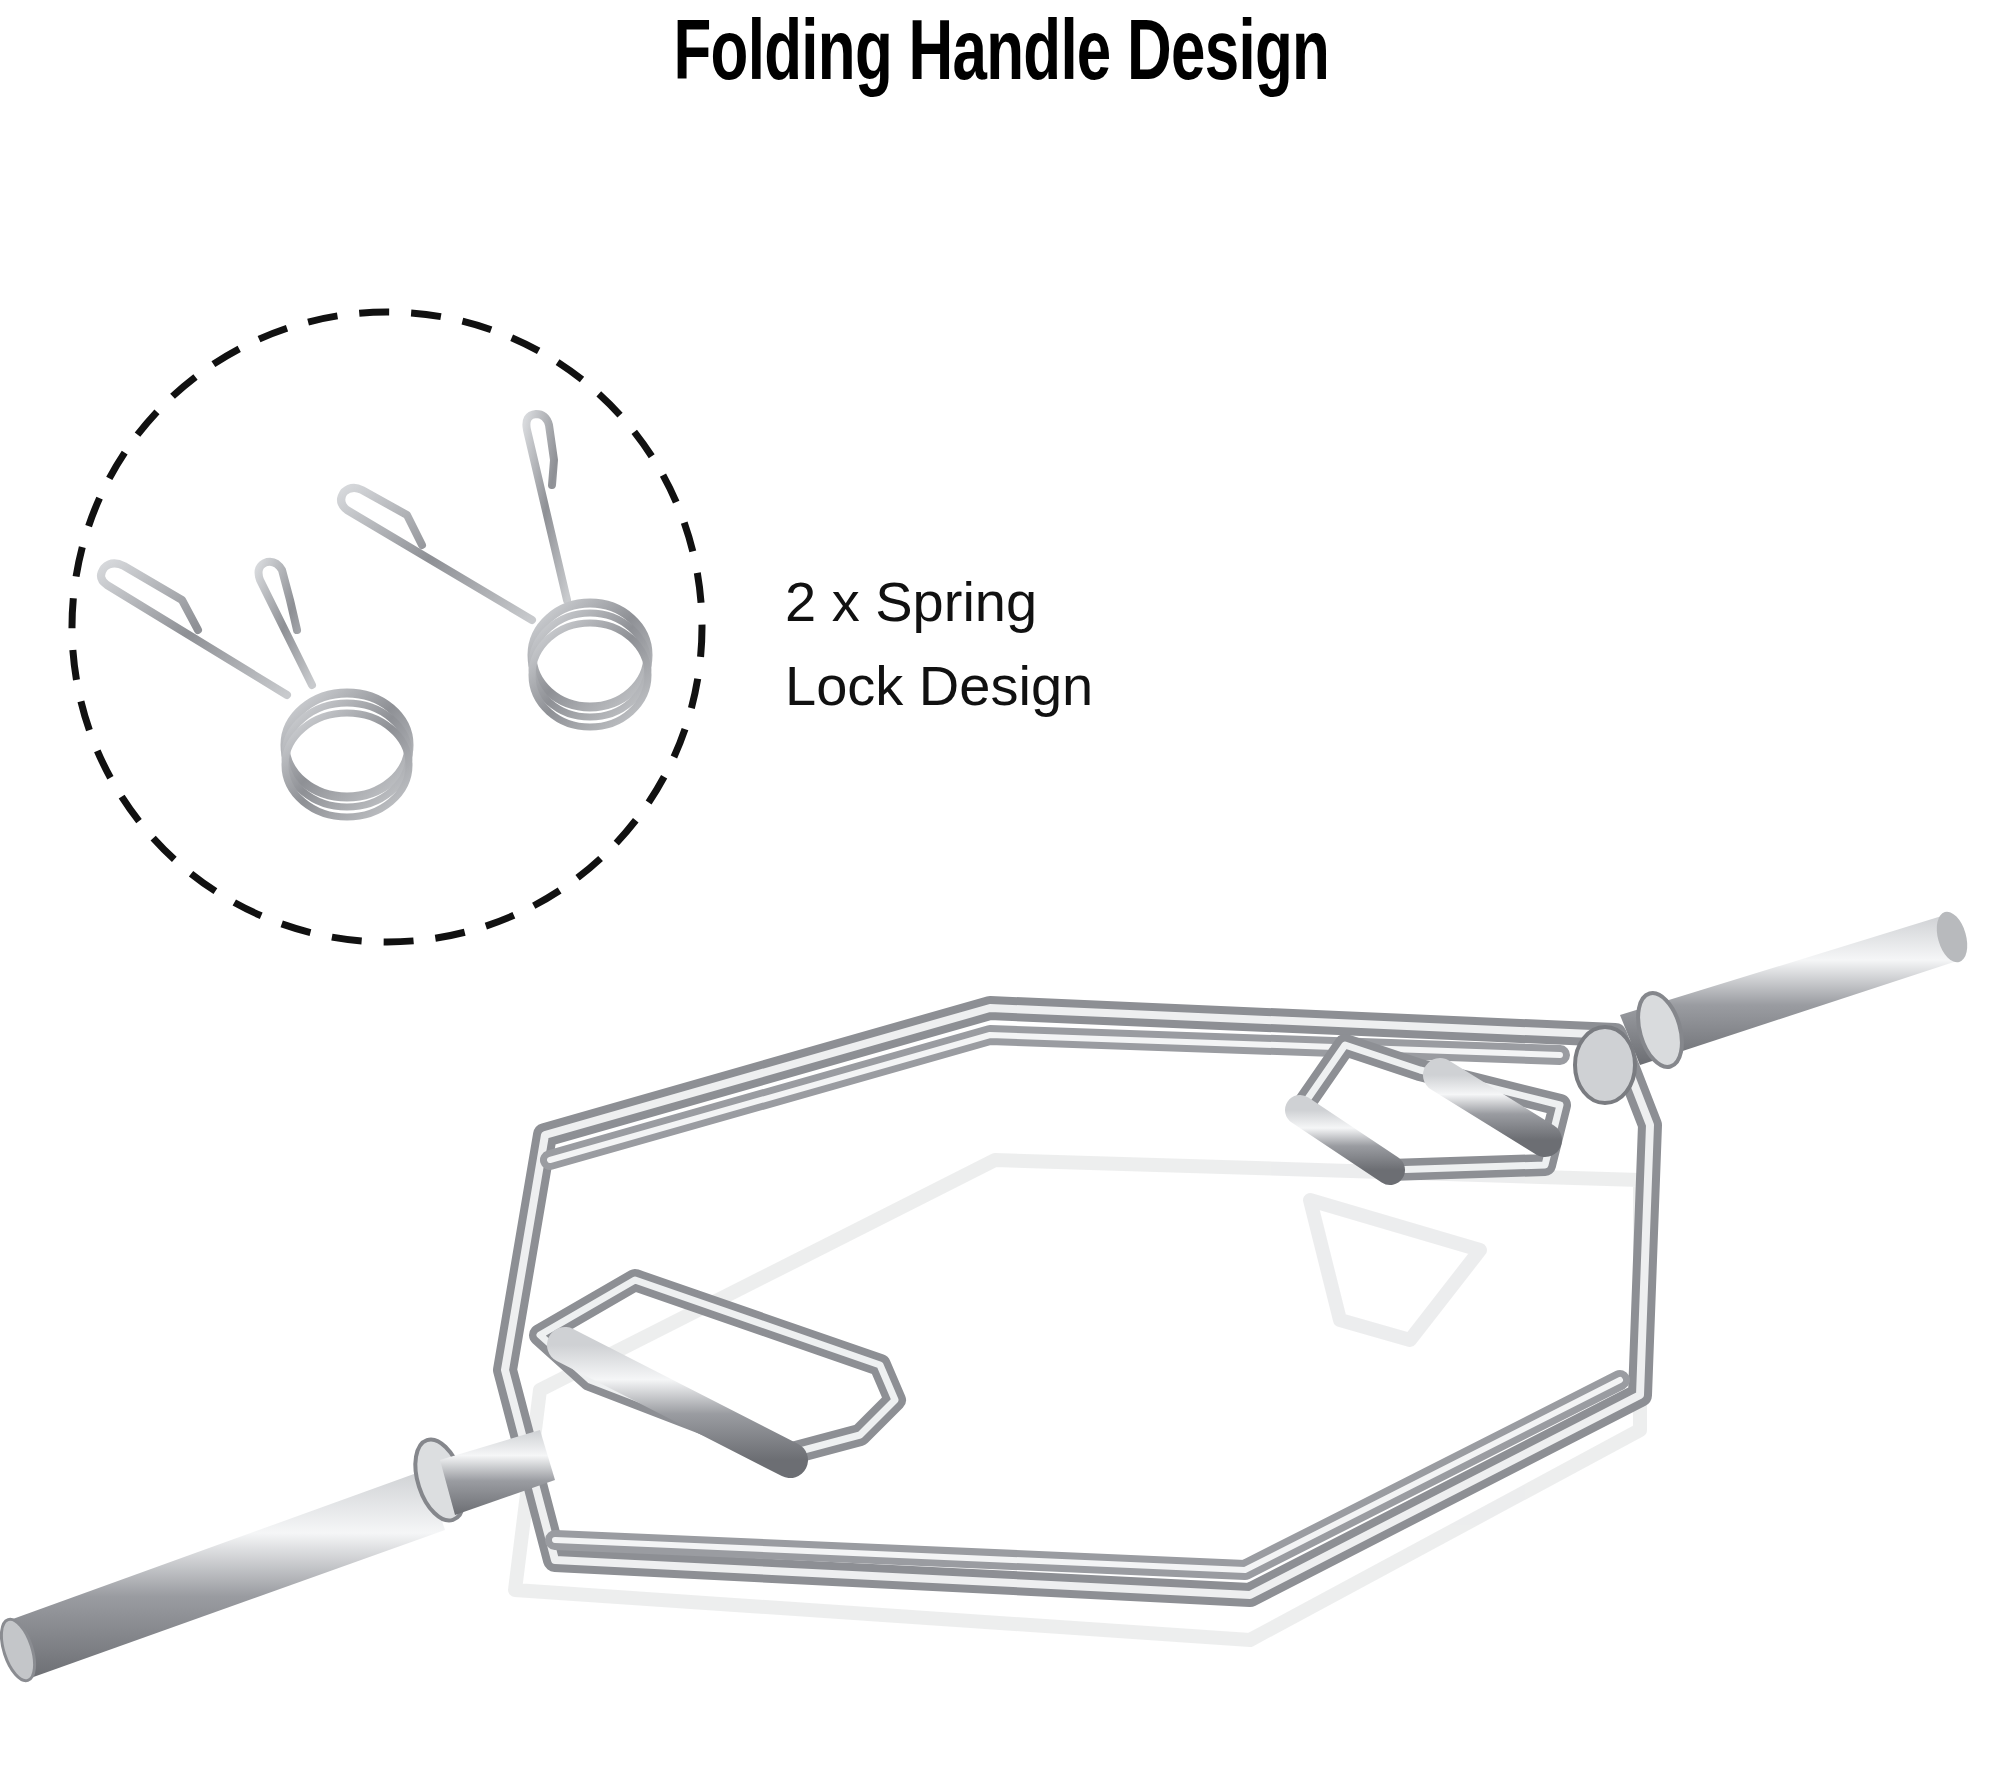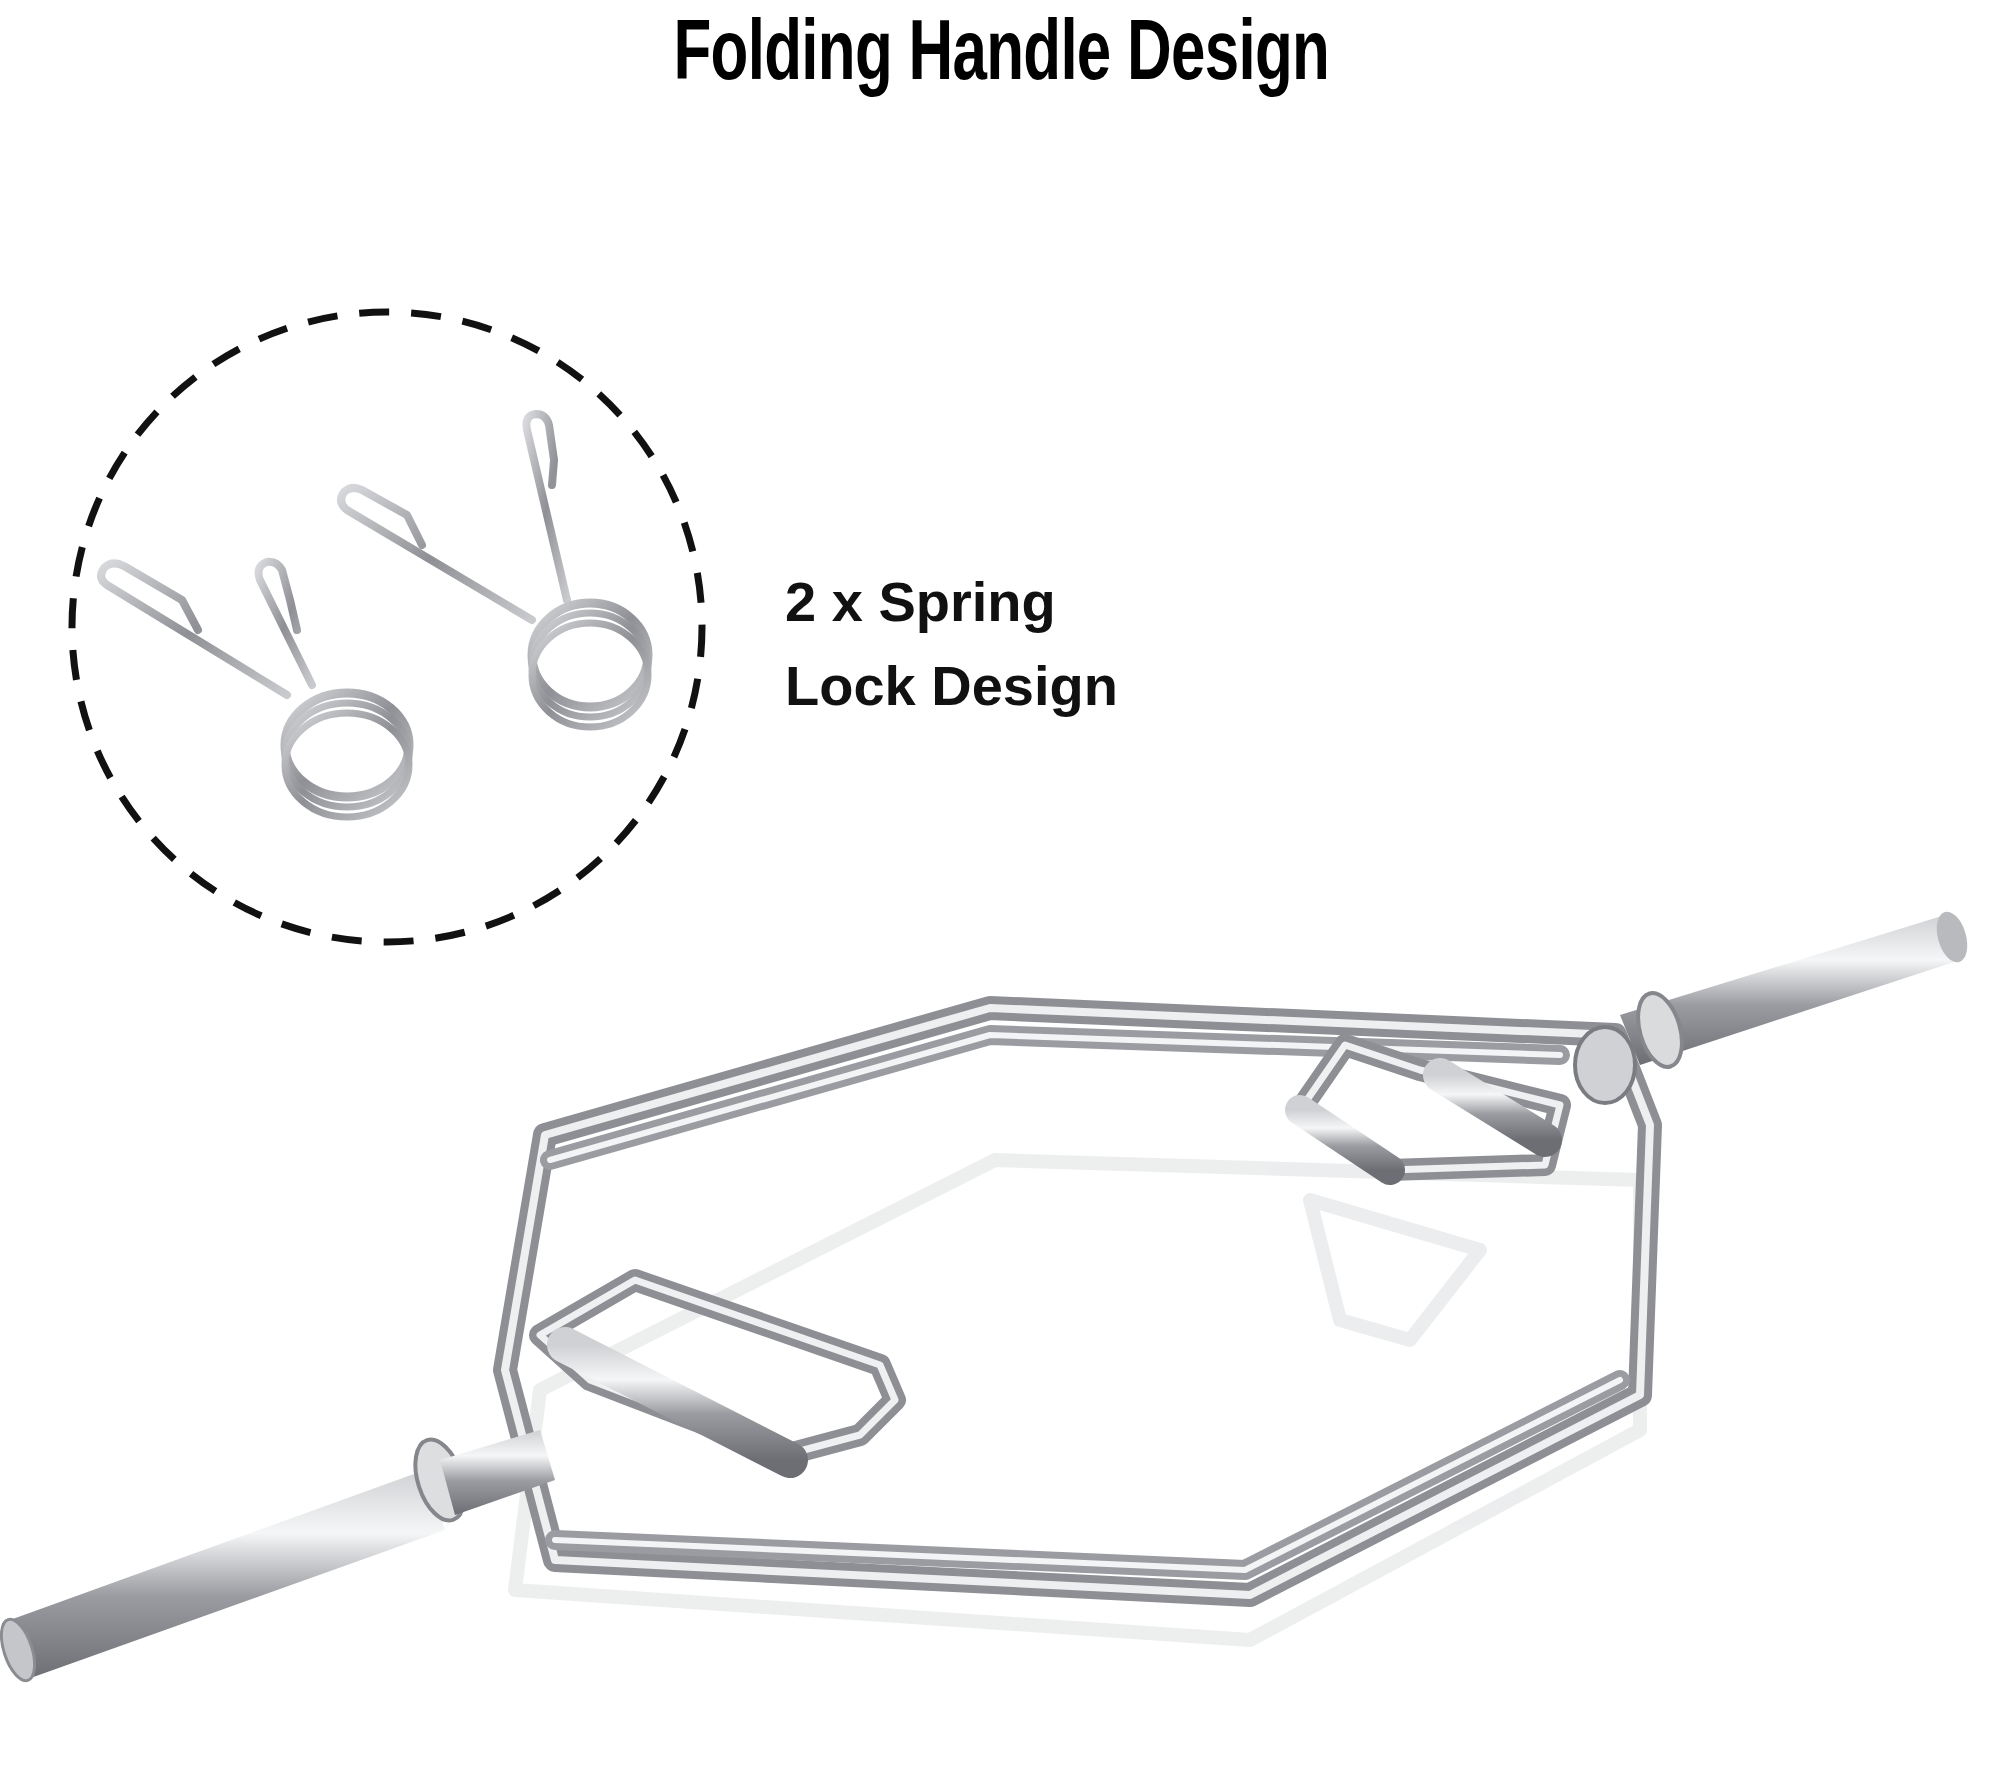--- a/index.html
+++ b/index.html
@@ -11,21 +11,21 @@
   .title span {
     font-family: "Liberation Sans", sans-serif; font-weight: 700; font-size: 86px;
     color: #000; letter-spacing: -1px; display: inline-block;
     transform: scaleX(0.72); transform-origin: center;
   }
   .callout-circle { position: absolute; left: 62px; top: 300px; width: 650px; height: 655px; }
   .callout-text {
     position: absolute; left: 785px; top: 560px; font-size: 56px; line-height: 84px;
     color: #111; font-family: "Liberation Sans", sans-serif;
   }
-  .callout-text div { white-space: nowrap; font-weight: bold; }
+  .callout-text div { white-space: nowrap; }
   .product { position: absolute; left: 0; top: 880px; width: 2000px; height: 901px; }
 </style>
 </head>
 <body>
 
 <div class="title">
   <span>Folding Handle Design</span>
 </div>
 
 <svg class="callout-circle" viewBox="0 0 650 655" xmlns="http://www.w3.org/2000/svg">

